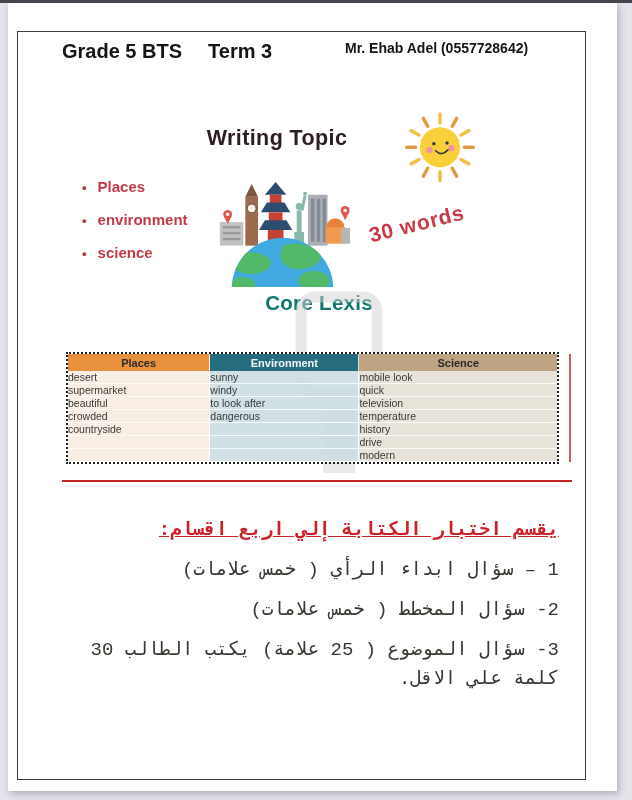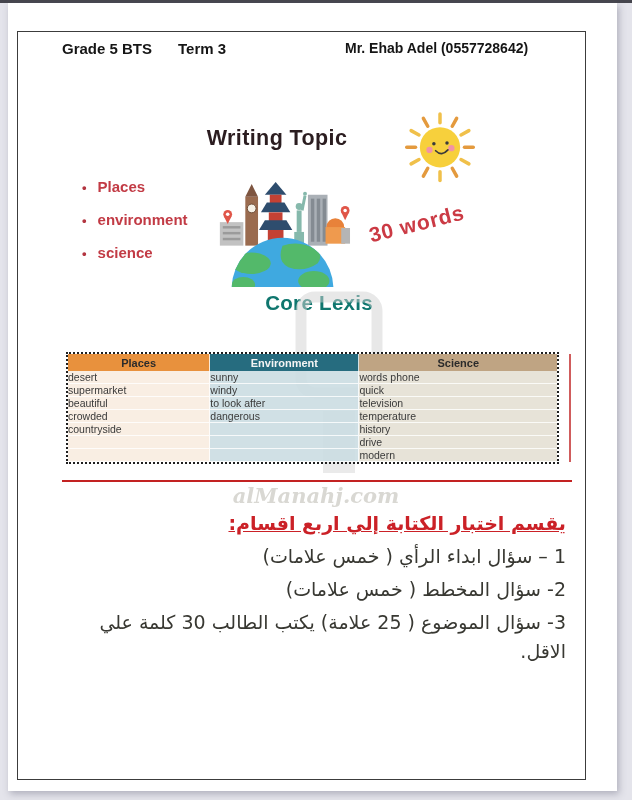--- a/index.html
+++ b/index.html
@@ -3,21 +3,21 @@
 <meta charset="utf-8">
 <style>
   html,body{margin:0;padding:0;background:#e4e4eb;font-family:"Liberation Sans",sans-serif;}
   .stage{position:relative;width:632px;height:800px;background:#e4e4eb;overflow:hidden;}
   .scan-edge{position:absolute;left:0;top:0;width:632px;height:3px;background:#45454d;}
   .sheet{position:absolute;left:8px;top:3px;width:609px;height:788px;background:#ffffff;
          box-shadow:2px 3px 7px rgba(110,110,130,.45);}
   .frame{position:absolute;left:17px;top:31px;width:567px;height:747px;border:1.5px solid #3c3c3c;}
 
   .hdr-left{position:absolute;left:62px;top:40px;display:flex;gap:26px;
-            font-size:15px;font-weight:600;color:#151515;}
+            font-size:20px;font-weight:600;color:#151515;}
   .hdr-right{position:absolute;left:345px;top:40px;font-size:14px;font-weight:600;color:#151515;}
 
   .title{position:absolute;left:167px;top:126px;width:220px;text-align:center;
          font-size:21.5px;font-weight:bold;letter-spacing:.4px;color:#2b1d20;}
 
   .topics{position:absolute;left:82px;top:178px;margin:0;padding:0;list-style:none;}
   .topics li{font-size:15px;font-weight:600;color:#c23b45;margin-bottom:16px;}
   .topics li::before{content:"•";margin-right:11px;font-size:13px;color:#b33540;}
 
   .sun{position:absolute;left:398px;top:110px;}
@@ -48,21 +48,21 @@
   td.c-en{background:rgba(201,220,225,.88);}
   td.c-sc{background:rgba(228,223,211,.88);}
 
   .red-vline{position:absolute;left:569px;top:354px;width:2px;height:108px;background:#c84040;opacity:.85;z-index:2;}
   .red-hline{position:absolute;left:62px;top:480px;width:510px;height:2px;background:#c32222;z-index:2;}
 
   .arabic{position:absolute;left:70px;top:505px;width:500px;z-index:1;
           direction:rtl;text-align:right;font-family:"DejaVu Sans",sans-serif;
           font-size:19px;line-height:29px;color:#383832;}
   .arabic-heading{color:#cb2127;font-weight:bold;text-decoration:underline;margin:0 0 2px 0;}
-  .arabic p{margin:4px;}
+  .arabic p{margin:11px;font-family:Liberation Mono, monospace;}
 </style>
 </head>
 <body>
 
 <div class="stage">
   <div class="scan-edge"></div>
   <div class="sheet"></div>
   <div class="frame"></div>
 
   <div class="hdr-left">
@@ -170,21 +170,21 @@
         <tr>
           <th class="h-pl">Places</th>
           <th class="h-en">Environment</th>
           <th class="h-sc">Science</th>
         </tr>
       </thead>
       <tbody>
         <tr>
           <td class="c-pl">desert</td>
           <td class="c-en">sunny</td>
-          <td class="c-sc">words phone</td>
+          <td class="c-sc">mobile look</td>
         </tr>
         <tr>
           <td class="c-pl">supermarket</td>
           <td class="c-en">windy</td>
           <td class="c-sc">quick</td>
         </tr>
         <tr>
           <td class="c-pl">beautiful</td>
           <td class="c-en">to look after</td>
           <td class="c-sc">television</td>
@@ -209,21 +209,20 @@
           <td class="c-en"></td>
           <td class="c-sc">modern</td>
         </tr>
       </tbody>
     </table>
   </div>
 
   <div class="red-vline"></div>
   <div class="red-hline"></div>
 
-  <div class="wm-text">alManahj.com</div>
 
   <div class="arabic">
     <p class="arabic-heading">يقسم اختبار الكتابة إلي اربع اقسام:</p>
     <p>1 – سؤال ابداء الرأي ( خمس علامات)</p>
     <p>2- سؤال المخطط ( خمس علامات)</p>
     <p>3- سؤال الموضوع ( 25 علامة) يكتب الطالب 30 كلمة علي الاقل.</p>
   </div>
 </div>
 
 </body></html>

